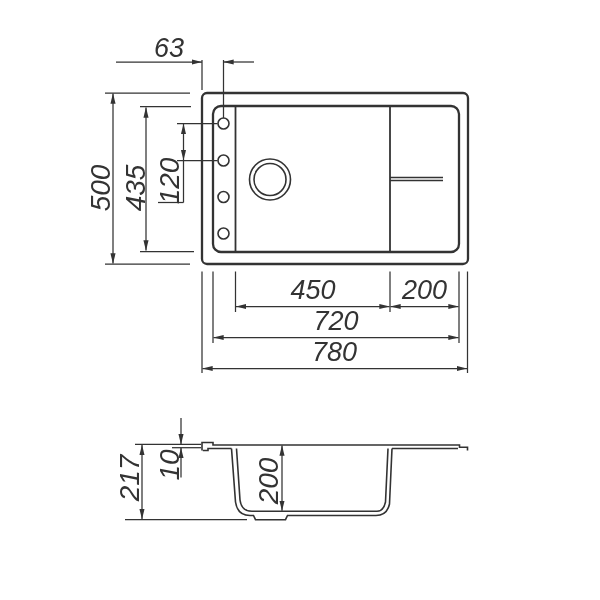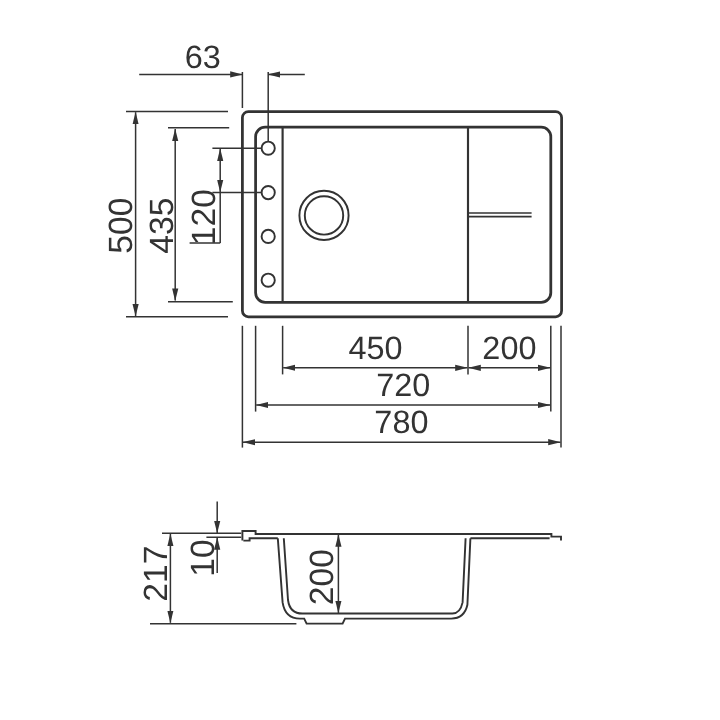--- a/index.html
+++ b/index.html
@@ -1,16 +1,16 @@
 <!DOCTYPE html>
 <html><head>
 <meta charset="utf-8">
 <style>
   html,body{margin:0;padding:0;background:#ffffff;}
-  .stage{width:583px;height:600px;background:#ffffff;position:relative;font-family:"Liberation Sans",sans-serif;}
+  .stage{width:583px;height:600px;background:#ffffff;position:relative;font-family:"Liberation Sans",sans-serif;font-style:italic;}
   svg{display:block;}
   .dim-text{font-family:"Liberation Sans",sans-serif;fill:#333333;}
   .dim-text.h{font-size:27px;}
   .dim-text.v{font-size:28px;}
   .outline{fill:none;stroke:#333333;}
   .thick{stroke-width:2.3;}
   .mid{stroke-width:1.8;}
   .thin{stroke-width:1.6;}
   .dimline{fill:none;stroke:#333333;stroke-width:1.25;}
 </style>

